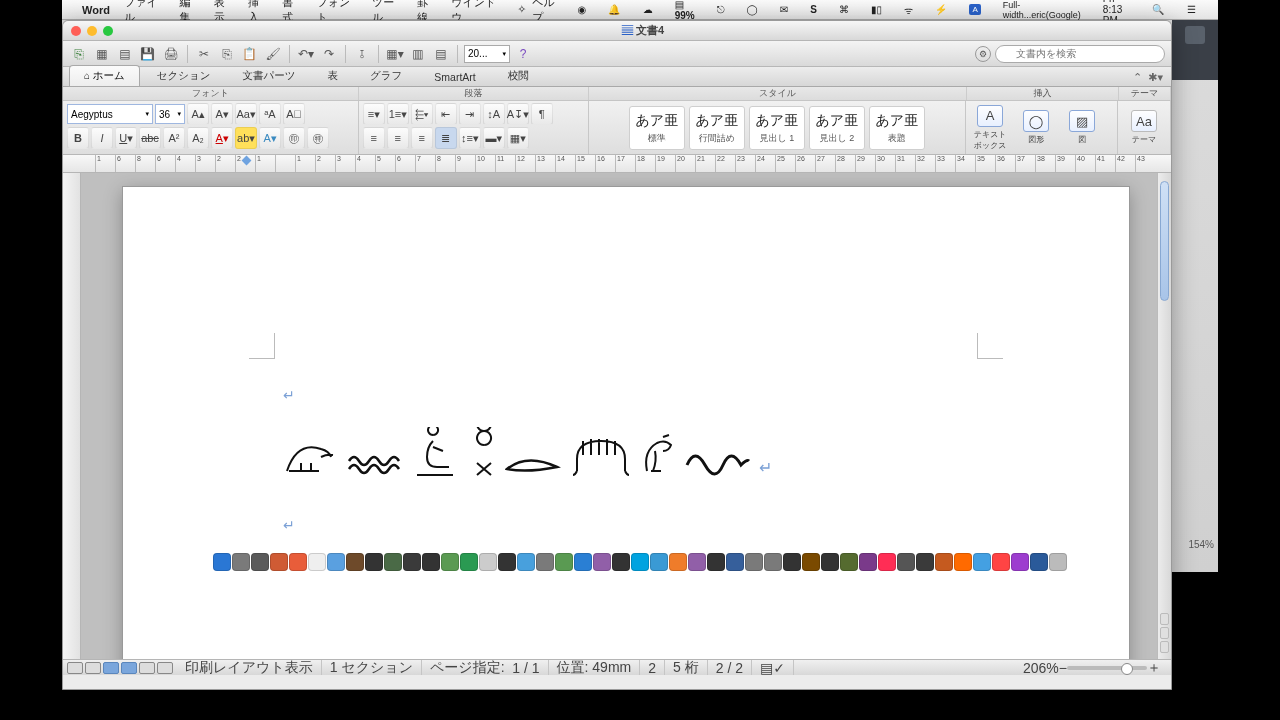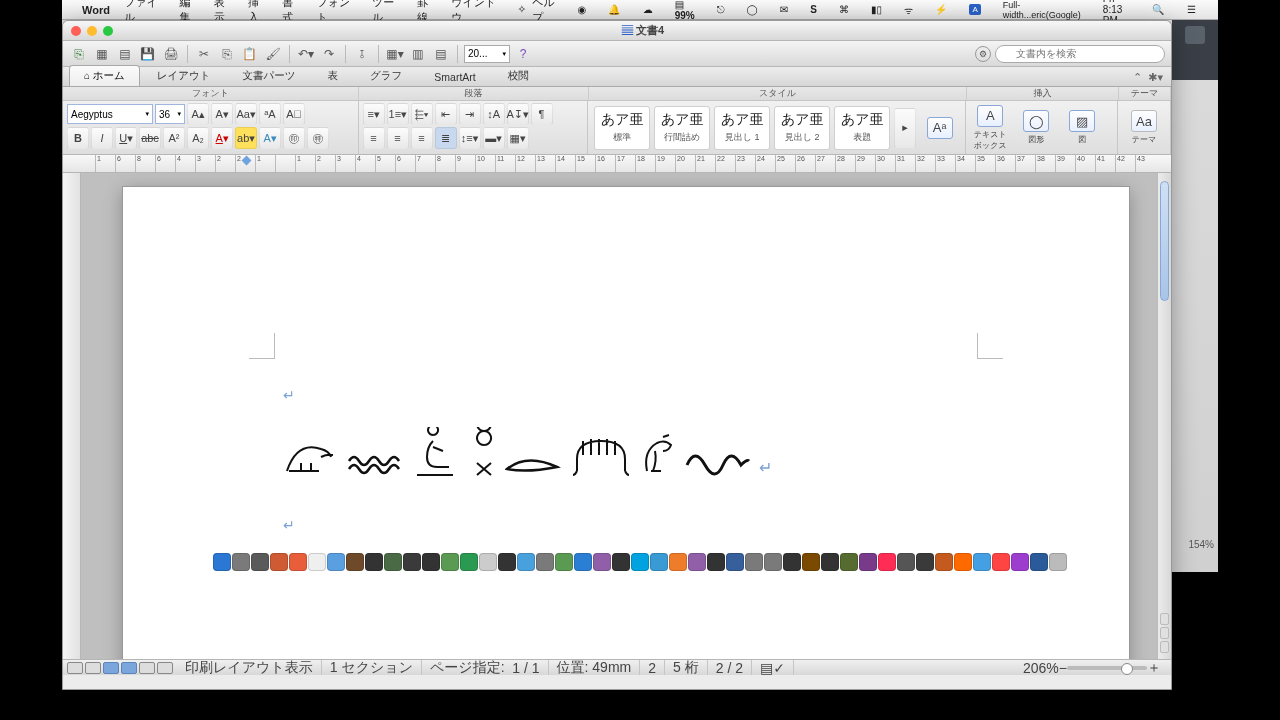--- a/index.html
+++ b/index.html
@@ -173,21 +173,21 @@
         </div>
       <div class="ico" style="color:#7a4ac0">?</div>
       <div class="search">
         <div class="gear">⚙</div>
         <input placeholder="文書内を検索" style="">
       </div>
     </div>
 
     <div class="tabs">
       <div class="tab active home">ホーム</div>
-      <div class="tab">レイアウト</div>
+      <div class="tab">セクション</div>
       <div class="tab">文書パーツ</div>
       <div class="tab">表</div>
       <div class="tab">グラフ</div>
       <div class="tab">SmartArt</div>
       <div class="tab">校閲</div>
       <div class="ribbon-right">
         <span>⌃</span>
         <span>✱▾</span>
       </div>
     </div>
@@ -254,21 +254,21 @@
           <div class="small-btn">≡</div>
           <div class="small-btn">≡</div>
           <div class="small-btn">≡</div>
           <div class="small-btn" style="background:#c8d8ee">≣</div>
           <div class="small-btn">↕≡▾</div>
           <div class="small-btn">▬▾</div>
           <div class="small-btn">▦▾</div>
         </div>
       </div>
 
-      <div class="rcol" style="width:378px; flex-direction:row; align-items:center;">
+      <div class="rcol" style="width:378px; flex-direction:column; align-items:center;">
         <div id="styles-host" style="display:flex">
             <div class="style-tile">
               <div class="prev">あア亜</div>
               <div>標準</div>
             </div>
             <div class="style-tile">
               <div class="prev">あア亜</div>
               <div>行間詰め</div>
             </div>
             <div class="style-tile">

